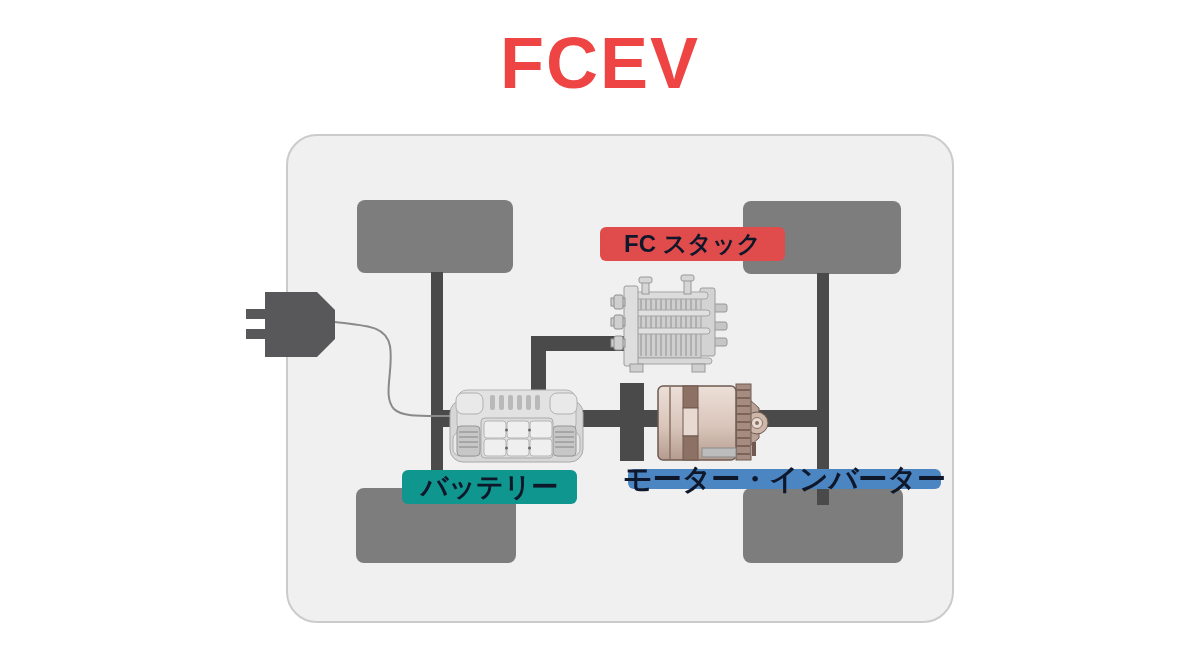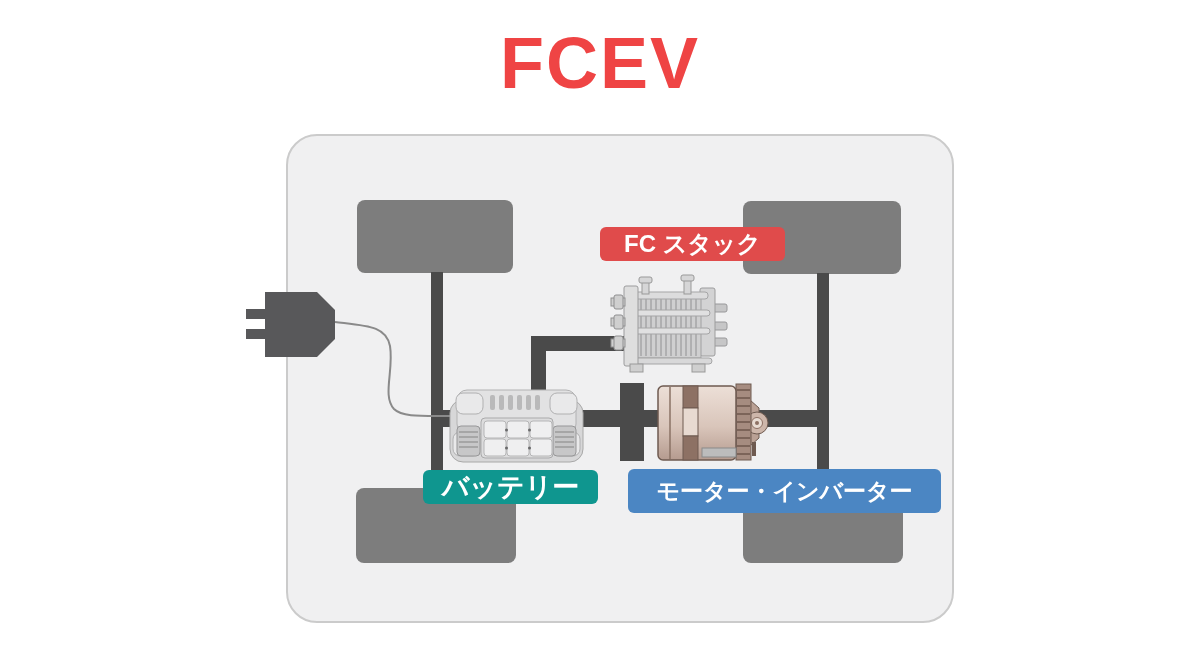--- a/index.html
+++ b/index.html
@@ -16,40 +16,40 @@
     text-align:center;
     font-size:72px;
     font-weight:900;
     letter-spacing:2px;
     color:#ef4444;
   }
   .diagram-svg{position:absolute;left:0;top:0;}
   .chip{
     position:absolute;
     display:flex;align-items:center;justify-content:center;
-    color:#ffffff;
+    color:#0f172a;
     font-weight:bold;
     border-radius:6px;
     white-space:nowrap;
     line-height:1;
   }
   .chip-fc{
     left:600px;top:227px;width:185px;height:34px;
     background:#e04b4b;
     font-size:24px;
   }
   .chip-battery{
-    left:423px;top:470px;width:175px;height:34px;
+    left:402px;top:470px;width:175px;height:34px;
     background:#0f968f;
     font-size:27px;
   }
   .chip-motor{
-    left:628px;top:469px;width:313px;height:44px;
+    left:628px;top:469px;width:313px;height:20px;
     background:#4b86c3;
-    font-size:23px;
+    font-size:29px;
   }
 </style>
 </head>
 <body>
 
 <div class="stage">
 
   <div class="page-title">FCEV</div>
 
   <svg class="diagram-svg" width="1200" height="658" viewBox="0 0 1200 658">

